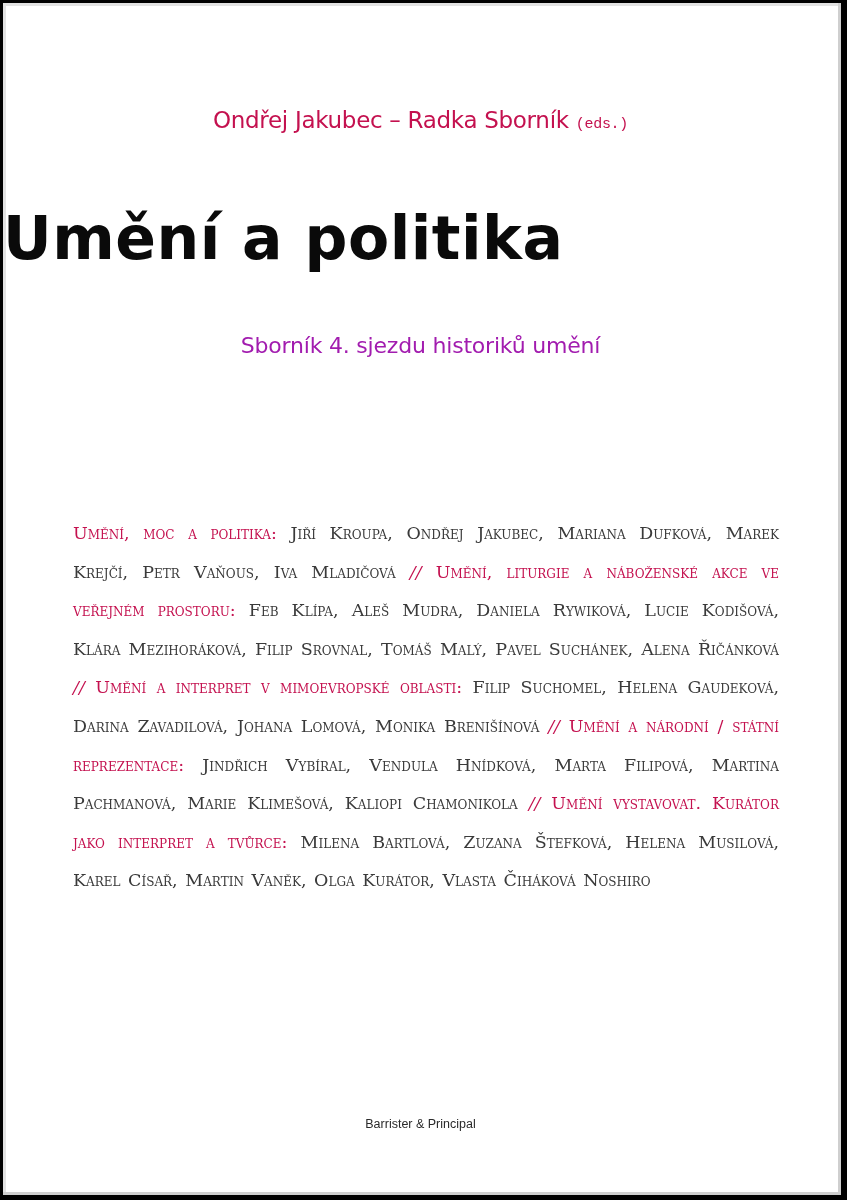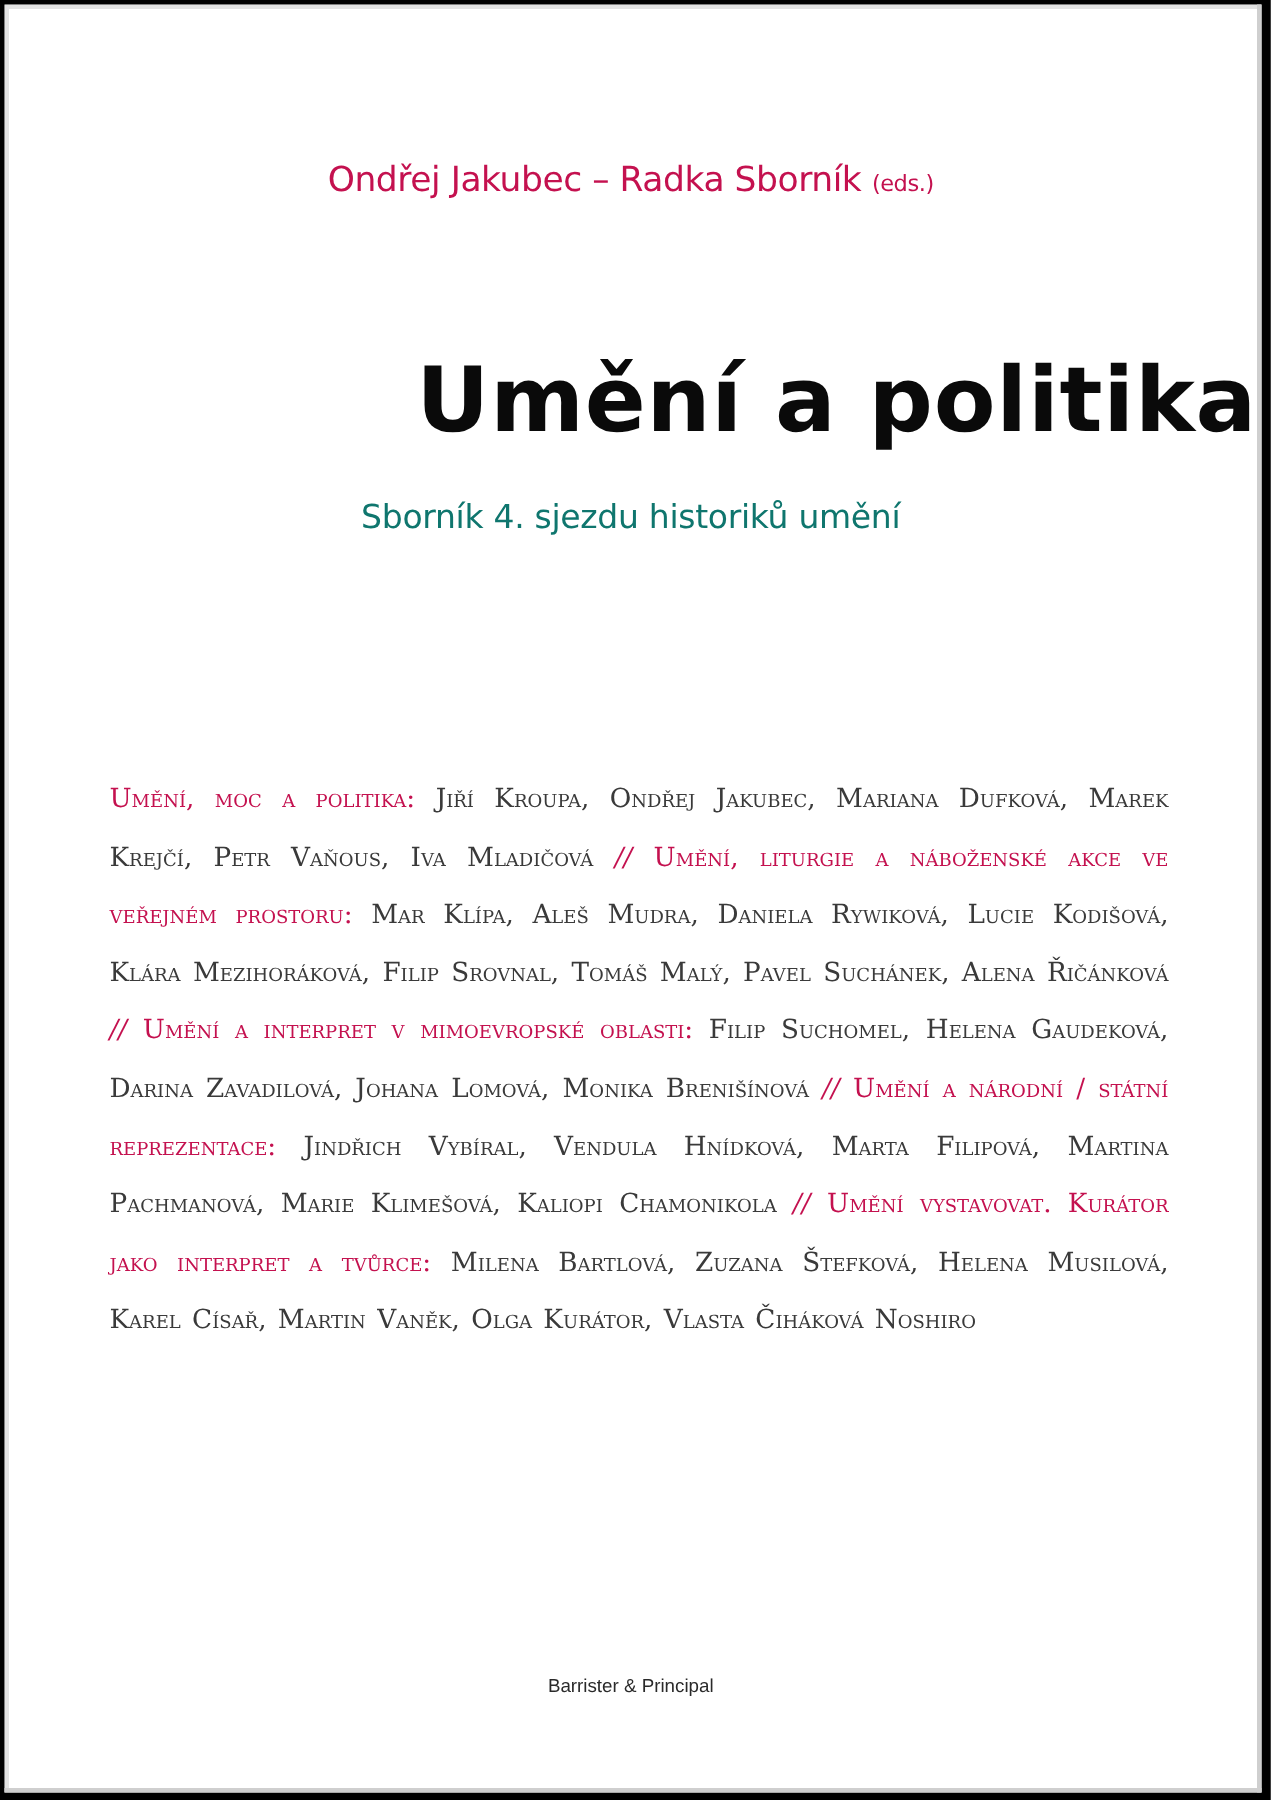--- a/index.html
+++ b/index.html
@@ -21,38 +21,39 @@
       position: absolute;
       top: 104px; left: 0; right: 0;
       text-align: center;
       font-family: "DejaVu Sans", sans-serif;
       font-size: 23px;
       color: #c4114f;
       letter-spacing: -0.3px;
     }
     .editors .eds {
       font-size: 15px;
+      font-family: Liberation Mono, monospace;
     }
     .title {
       position: absolute;
-      top: 229px; left: 0; right: 0;
-      text-align: right;
+      top: 200px; left: 0; right: 0;
+      text-align: left;
       font-family: "DejaVu Sans", sans-serif;
       font-weight: bold;
       font-size: 60px;
       color: #0a0a0a;
       letter-spacing: 0.5px;
     }
     .subtitle {
       position: absolute;
       top: 330px; left: 0; right: 0;
       text-align: center;
       font-family: "DejaVu Sans", sans-serif;
       font-size: 22px;
-      color: #0f766e;
+      color: #a21caf;
       letter-spacing: -0.2px;
     }
     .contents {
       position: absolute;
       top: 511px;
       left: 70px;
       width: 706px;
       font-family: "DejaVu Serif", serif;
       font-variant: small-caps;
       font-size: 17.5px;
@@ -98,21 +99,21 @@
   <div class="subtitle">Sborník 4. sjezdu historiků umění</div>
 
   <div class="contents">
     <span>
       <span class="sec">Umění, moc a politika:</span>
       <span class="names">Jiří Kroupa, Ondřej Jakubec, Mariana Dufková, Marek Krejčí, Petr Vaňous, Iva Mladičová</span>
     </span>
     <span>
       <span class="sep">//</span>
       <span class="sec">Umění, liturgie a náboženské akce ve veřejném prostoru:</span>
-      <span class="names">Mar Klípa, Aleš Mudra, Daniela Rywiková, Lucie Kodišová, Klára Mezihoráková, Filip Srovnal, Tomáš Malý, Pavel Suchánek, Alena Řičánková</span>
+      <span class="names">Feb Klípa, Aleš Mudra, Daniela Rywiková, Lucie Kodišová, Klára Mezihoráková, Filip Srovnal, Tomáš Malý, Pavel Suchánek, Alena Řičánková</span>
     </span>
     <span>
       <span class="sep">//</span>
       <span class="sec">Umění a interpret v mimoevropské oblasti:</span>
       <span class="names">Filip Suchomel, Helena Gaudeková, Darina Zavadilová, Johana Lomová, Monika Brenišínová</span>
     </span>
     <span>
       <span class="sep">//</span>
       <span class="sec">Umění a národní / státní reprezentace:</span>
       <span class="names">Jindřich Vybíral, Vendula Hnídková, Marta Filipová, Martina Pachmanová, Marie Klimešová, Kaliopi Chamonikola</span>

